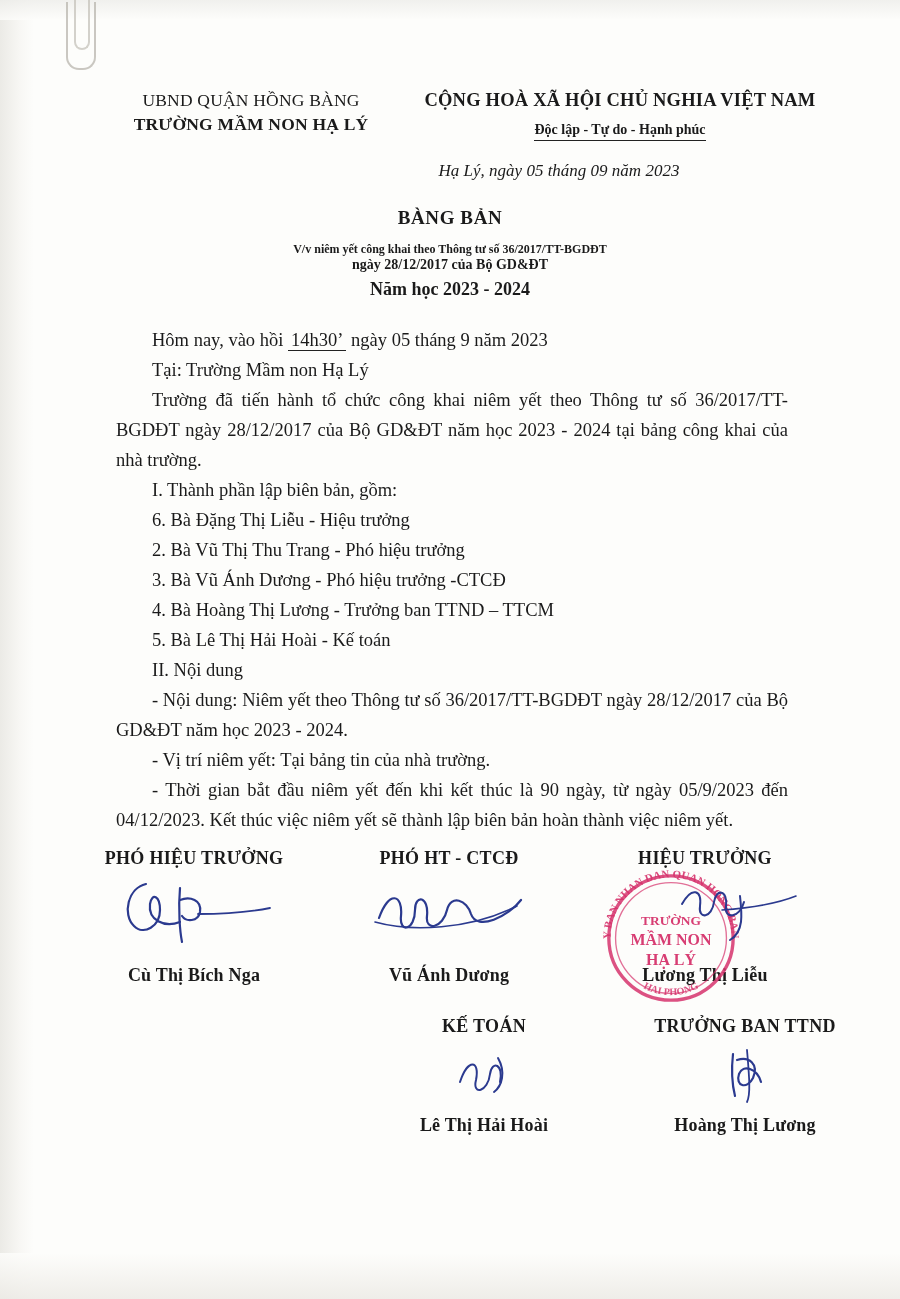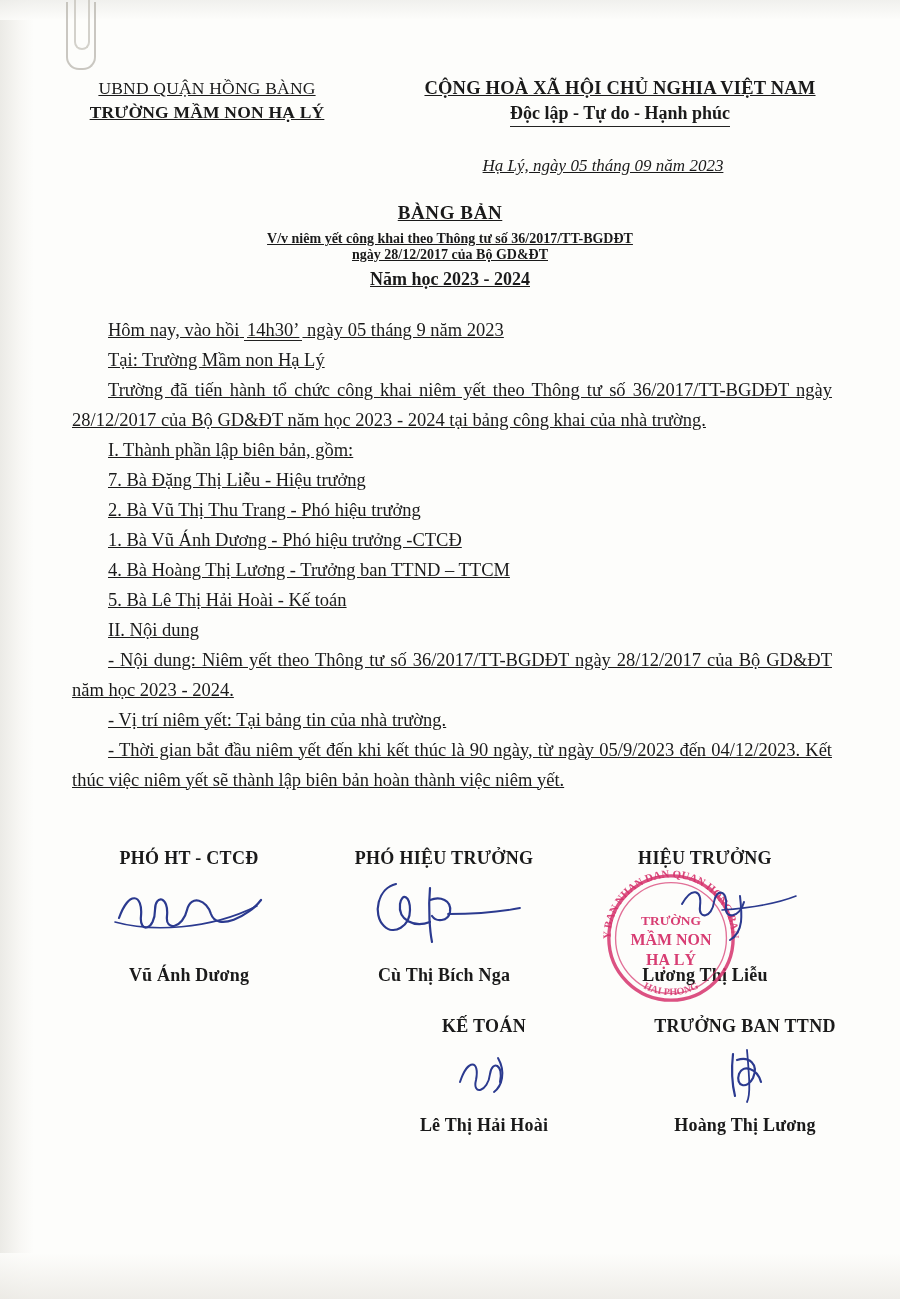--- a/index.html
+++ b/index.html
@@ -60,23 +60,22 @@
     top: -4px;
     width: 12px;
     height: 50px;
     border: 2px solid #c6c3bb;
     border-top: none;
     border-radius: 0 0 8px 8px;
   }
 
   .content {
     position: absolute;
-    left: 0; right: 0; top: 0;
-    padding: 0 32px;
-    text-decoration: underline;
+    left: 0; right: 0; top: 12px;
+    padding: 0 76px;
   }
 
   
   .hdr {
     display: flex;
     margin-top: 78px;
     align-items: flex-start;
   }
   .hdr-left {
     width: 330px;
@@ -96,32 +95,32 @@
     font-weight: bold;
     margin-top: 3px;
     letter-spacing: .2px;
   }
   .natl-line1 {
     font-size: 18.5px;
     font-weight: bold;
     letter-spacing: .2px;
   }
   .natl-line2 {
-    font-size: 18px;
-    font-weight: bold;
-    margin-top: 4px;
+    font-size: 14px;
+    font-weight: bold;
+    margin-top: 11px;
     display: inline-block;
     border-bottom: 1.4px solid #222;
     padding-bottom: 2px;
   }
   .date-line {
     text-align: center;
     font-style: italic;
     font-size: 17px;
-    margin-top: 29px;
+    margin-top: 20px;
     margin-right: 10px;
   }
   .date-wrap {
     display: flex;
     justify-content: flex-end;
   }
   .date-inner {
     width: 520px;
     text-align: center;
   }
@@ -130,23 +129,23 @@
   .title-block {
     text-align: center;
     margin-top: 26px;
   }
   .title-main {
     font-size: 19px;
     font-weight: bold;
     letter-spacing: .6px;
   }
   .title-sub1 {
-    font-size: 14px;
-    font-weight: bold;
-    margin-top: 7px;
+    font-size: 12px;
+    font-weight: bold;
+    margin-top: 13px;
   }
   .title-sub2 {
     font-size: 14px;
     font-weight: bold;
   }
   .title-sub3 {
     font-size: 18px;
     font-weight: bold;
     margin-top: 6px;
   }
@@ -267,57 +266,57 @@
 
     <div class="body-block">
       <div class="p-plain">
         <span>Hôm nay, vào hồi</span>
         <span class="underline-time">14h30’</span>
         <span>ngày 05 tháng 9 năm 2023</span>
       </div>
       <div class="p-plain">Tại: Trường Mầm non Hạ Lý</div>
       <div class="p-ind-j">Trường đã tiến hành tổ chức công khai niêm yết theo Thông tư số 36/2017/TT-BGDĐT ngày 28/12/2017 của Bộ GD&amp;ĐT năm học 2023 - 2024 tại bảng công khai của nhà trường.</div>
       <div class="p-plain">I. Thành phần lập biên bản, gồm:</div>
-      <div class="li">7. Bà Đặng Thị Liễu - Hiệu trưởng</div>
+      <div class="li">6. Bà Đặng Thị Liễu - Hiệu trưởng</div>
       <div class="li">2. Bà Vũ Thị Thu Trang - Phó hiệu trưởng</div>
-      <div class="li">1. Bà Vũ Ánh Dương - Phó hiệu trưởng -CTCĐ</div>
+      <div class="li">3. Bà Vũ Ánh Dương - Phó hiệu trưởng -CTCĐ</div>
       <div class="li">4. Bà Hoàng Thị Lương  - Trưởng ban TTND – TTCM</div>
       <div class="li">5. Bà Lê Thị Hải Hoài -  Kế toán</div>
       <div class="p-plain">II. Nội dung</div>
       <div class="p-ind-j">- Nội dung: Niêm yết theo Thông tư số 36/2017/TT-BGDĐT ngày 28/12/2017 của Bộ GD&amp;ĐT năm học 2023 - 2024.</div>
       <div class="p-plain">- Vị trí niêm yết: Tại bảng tin của nhà trường.</div>
       <div class="p-ind-j">- Thời gian bắt đầu niêm yết đến khi kết thúc là 90 ngày, từ ngày 05/9/2023 đến 04/12/2023. Kết thúc việc niêm yết sẽ thành lập biên bản hoàn thành việc niêm yết.</div>
     </div>
   </div>
 
   <div class="sig-area">
     <div class="sig-row">
-
-      <div class="sig-col c1">
-        <div class="sig-role">PHÓ HT - CTCĐ</div>
-        <div class="sig-gap">
-          <svg class="scribble" width="180" height="80" viewBox="0 0 180 80">
-            <path d="M20 48 C30 20, 44 24, 42 46 C40 64, 56 60, 56 40 C56 24, 70 26, 68 46 C66 62, 84 58, 88 40 C92 24, 108 30, 112 44 C118 62, 150 46, 162 30" fill="none" stroke="#2b3a8f" stroke-width="2.2" stroke-linecap="round"></path>
-            <path d="M16 52 C52 62, 110 60, 158 36" fill="none" stroke="#2b3a8f" stroke-width="1.6" stroke-linecap="round"></path>
-          </svg>
-        </div>
-        <div class="sig-name">Vũ Ánh Dương</div>
-      </div>
 
       <div class="sig-col c2">
         <div class="sig-role">PHÓ HIỆU TRƯỞNG</div>
         <div class="sig-gap">
           <svg class="scribble" width="200" height="84" viewBox="0 0 200 84">
             <path d="M52 14 C34 18, 28 44, 40 56 C50 66, 66 56, 66 40 C66 26, 58 22, 56 34 C54 50, 70 58, 86 52" fill="none" stroke="#2b3a8f" stroke-width="2.2" stroke-linecap="round"></path>
             <path d="M86 18 C84 40, 86 62, 88 72" fill="none" stroke="#2b3a8f" stroke-width="2.2" stroke-linecap="round"></path>
             <path d="M86 30 C96 26, 108 30, 106 42 C104 52, 92 52, 88 46" fill="none" stroke="#2b3a8f" stroke-width="2.2" stroke-linecap="round"></path>
             <path d="M104 44 C128 44, 156 42, 176 38" fill="none" stroke="#2b3a8f" stroke-width="1.8" stroke-linecap="round"></path>
           </svg>
         </div>
         <div class="sig-name">Cù Thị Bích Nga</div>
+      </div>
+
+      <div class="sig-col c1">
+        <div class="sig-role">PHÓ HT - CTCĐ</div>
+        <div class="sig-gap">
+          <svg class="scribble" width="180" height="80" viewBox="0 0 180 80">
+            <path d="M20 48 C30 20, 44 24, 42 46 C40 64, 56 60, 56 40 C56 24, 70 26, 68 46 C66 62, 84 58, 88 40 C92 24, 108 30, 112 44 C118 62, 150 46, 162 30" fill="none" stroke="#2b3a8f" stroke-width="2.2" stroke-linecap="round"></path>
+            <path d="M16 52 C52 62, 110 60, 158 36" fill="none" stroke="#2b3a8f" stroke-width="1.6" stroke-linecap="round"></path>
+          </svg>
+        </div>
+        <div class="sig-name">Vũ Ánh Dương</div>
       </div>
 
       <div class="sig-col c3">
         <div class="sig-role">HIỆU TRƯỞNG</div>
         <div class="sig-gap">
           <svg class="stamp" viewBox="0 0 200 200">
             <defs>
               <path id="stamparc" d="M 28 100 A 72 72 0 0 1 172 100"></path>
               <path id="stamparcb" d="M 32 100 A 68 68 0 0 0 168 100"></path>
             </defs>

